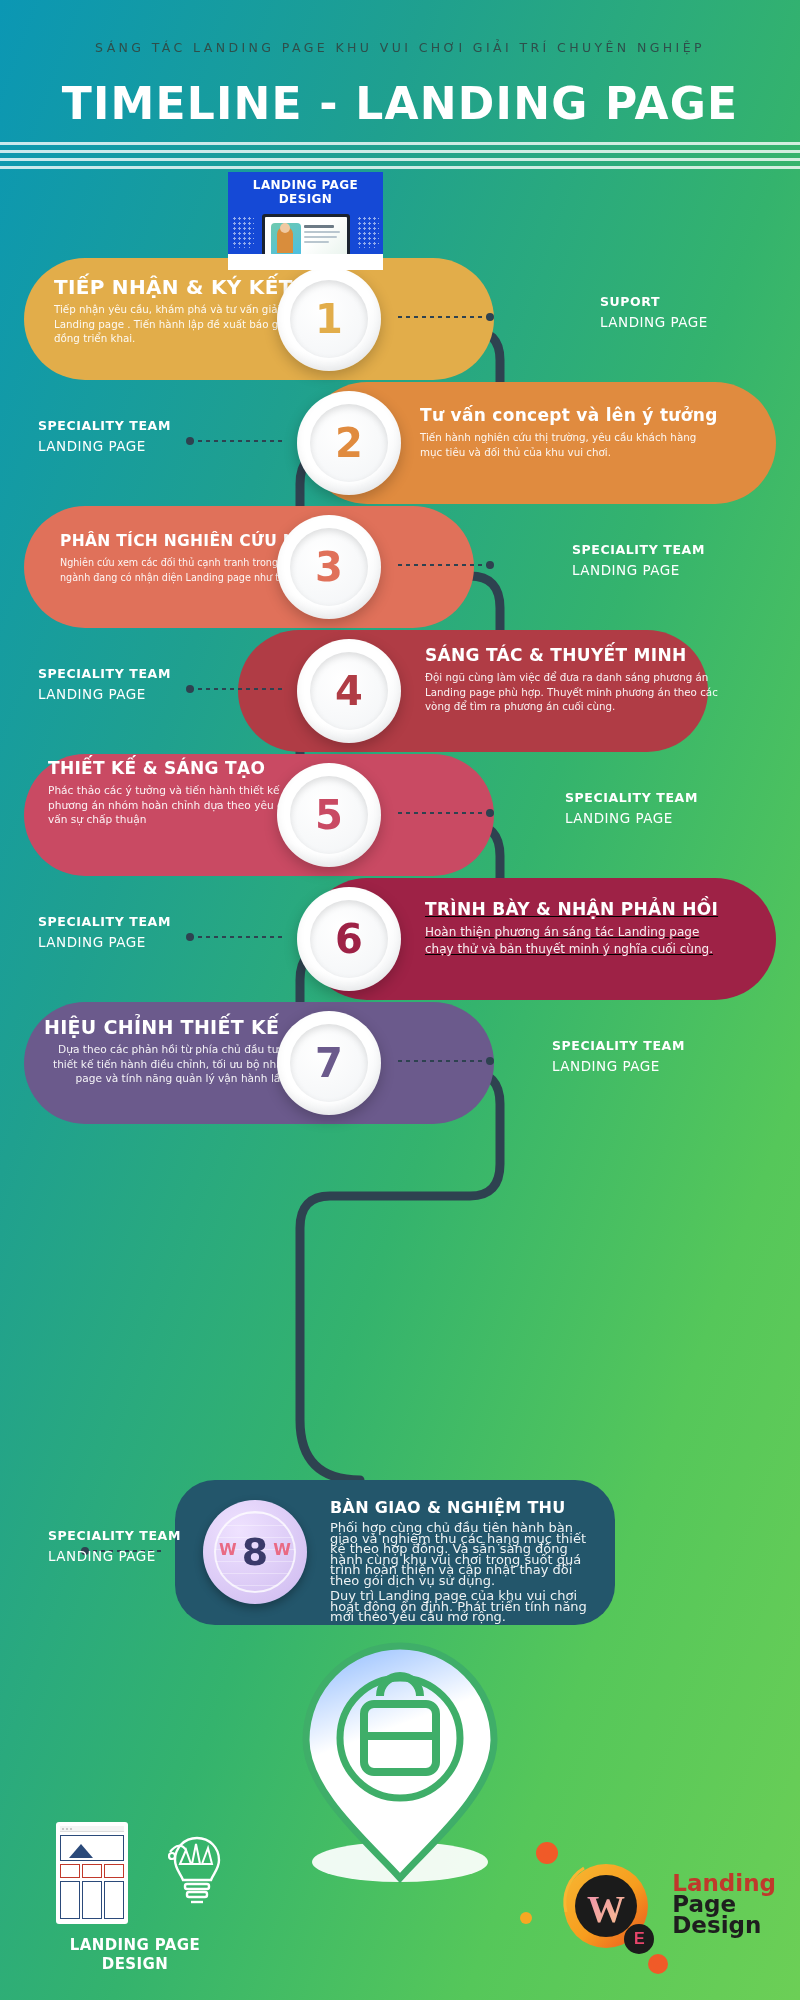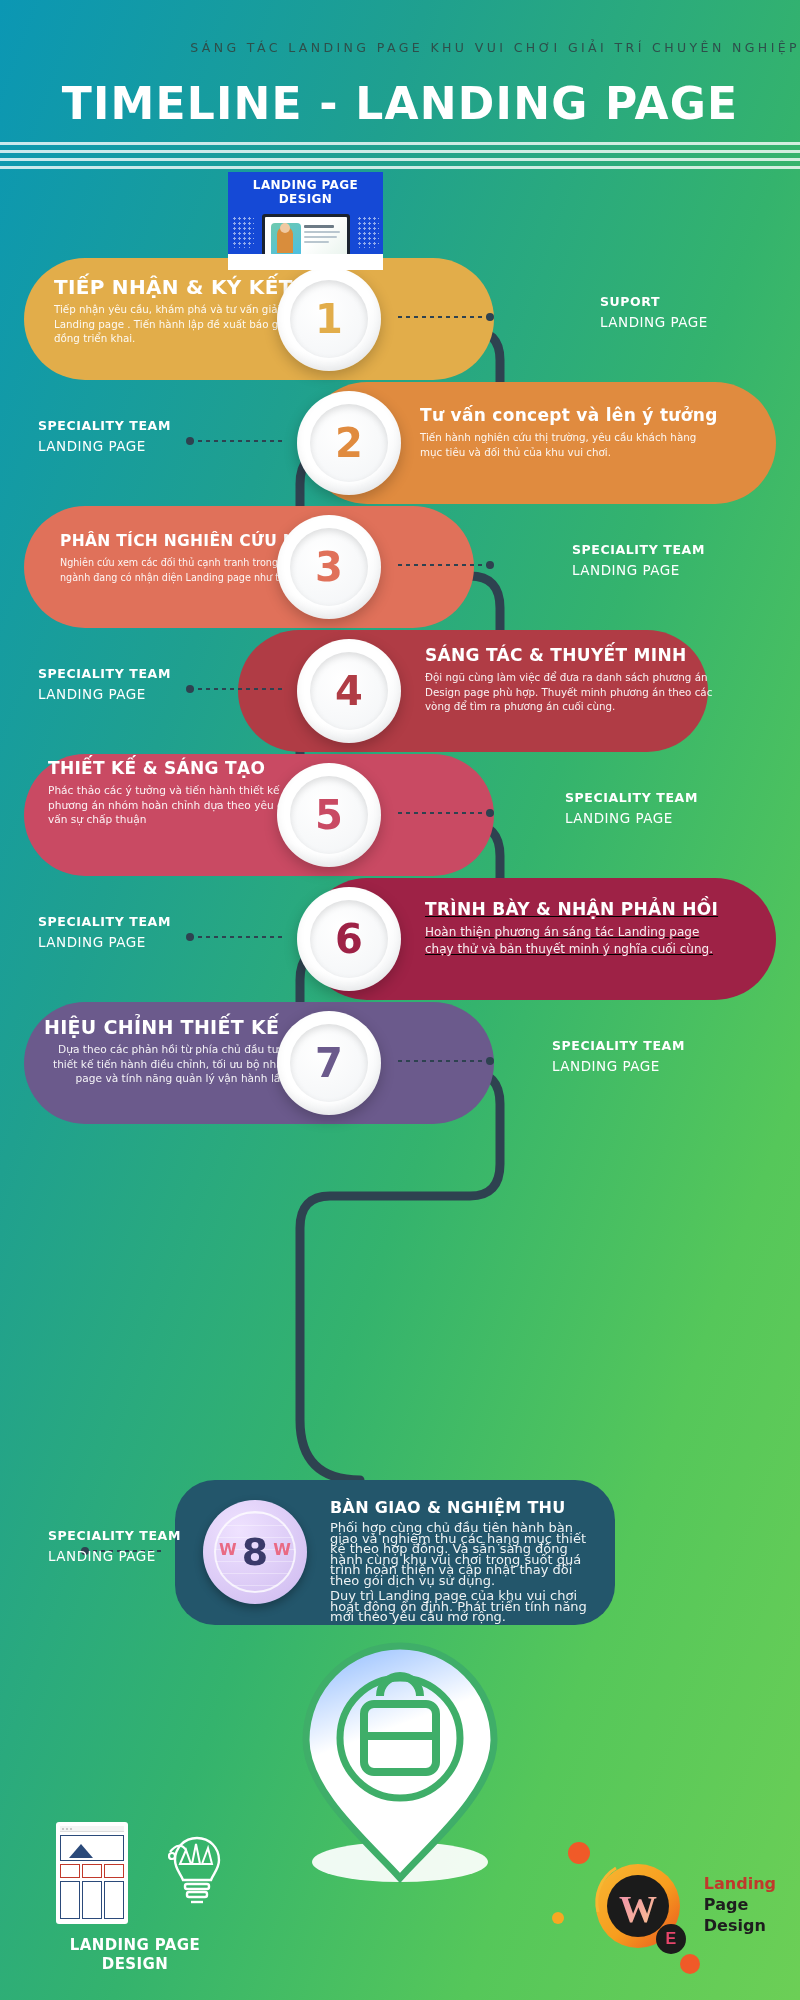--- a/index.html
+++ b/index.html
@@ -19,21 +19,21 @@
   }
   
   .header {
     position: absolute;
     left: 0; top: 0; width: 800px; height: 185px;
     z-index: 5;
   }
   .kicker {
     position: absolute;
     left: 0; top: 40px; width: 800px;
-    text-align: right;
+    text-align: center;
     font-size: 12.5px;
     letter-spacing: 3.4px;
     color: #2e4f4b;
     font-weight: 500;
     white-space: nowrap;
   }
   .main-title {
     position: absolute;
     left: 0; top: 78px; width: 800px;
     text-align: center;
@@ -275,21 +275,21 @@
     position: absolute; right: 4px; top: 14px; width: 58px; height: 82px;
   }
   .footer-caption {
     text-align: center; color: #ffffff; font-weight: bold;
     font-size: 15px; letter-spacing: .4px; line-height: 19px; margin-top: 6px;
   }
   .footer-right {
     position: absolute; right: 24px; top: 1848px; z-index: 6;
     display: flex; align-items: center; gap: 10px;
   }
-  .brand-text { color: #c0392b; font-weight: bold; font-size: 16px; line-height: 21px; }
+  .brand-text { color: #c0392b; font-weight: bold; font-size: 23px; line-height: 21px; }
   .brand-text .l2 { color: #1e1e1e; }
   .brand-text .l3 { color: #1e1e1e; }
   .badge-cluster { position: relative; width: 112px; height: 112px; }
   .dot-deco { position: absolute; border-radius: 50%; }
 </style>
 </head>
 <body>
 
 <div class="poster">
 
@@ -419,21 +419,21 @@
     <div class="side-label" style="left:572px; top:36px;">
       <div class="side-team">SPECIALITY TEAM</div>
       <div class="side-sub">LANDING PAGE</div>
     </div>
   </div>
 
   <div class="step" style="left:0; top:630px; width:732px;">
     <div class="pill right" style="background:#b03c45;"></div>
     <div class="step-text" style="left:425px; width:300px; padding-top:14px;">
       <div class="step-title">SÁNG TÁC &amp; THUYẾT MINH</div>
-      <div class="step-body">Đội ngũ cùng làm việc để đưa ra danh sách phương án  Design page phù hợp. Thuyết minh phương án theo các vòng để tìm ra phương án cuối cùng.</div>
+      <div class="step-body">Đội ngũ cùng làm việc để đưa ra danh sáng phương án  Landing page phù hợp. Thuyết minh phương án theo các vòng để tìm ra phương án cuối cùng.</div>
     </div>
     <div class="medallion" style="left:297px;">
       <span style="color:#b03c45;">4</span>
     </div>
     <div class="connector" style="left:190px; top:58px; width:92px;">
       <div class="knob" style="left:-4px;"></div>
     </div>
     <div class="side-label" style="left:38px; top:36px;">
       <div class="side-team">SPECIALITY TEAM</div>
       <div class="side-sub">LANDING PAGE</div>

